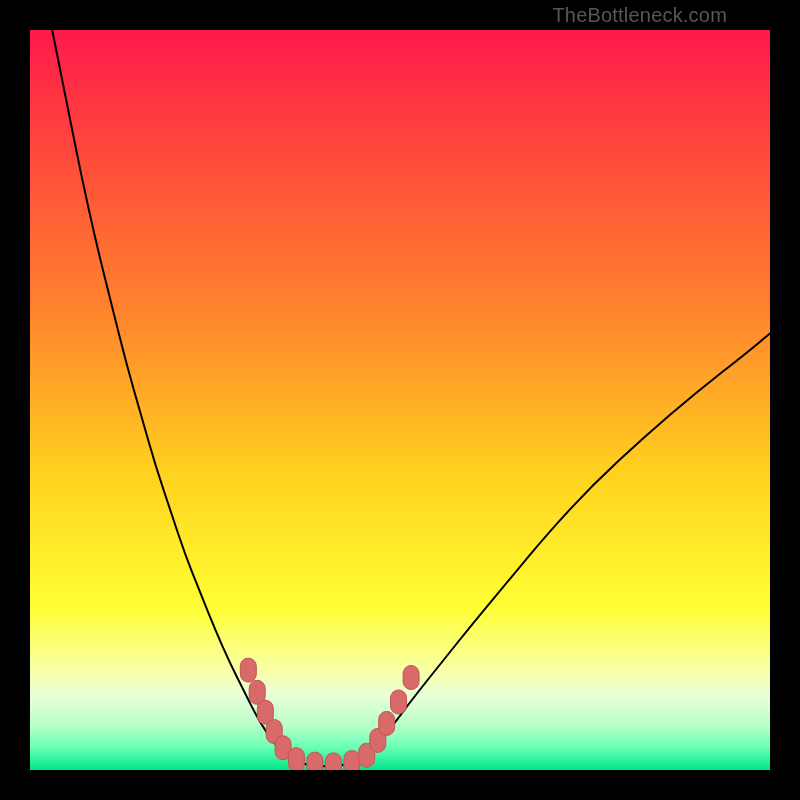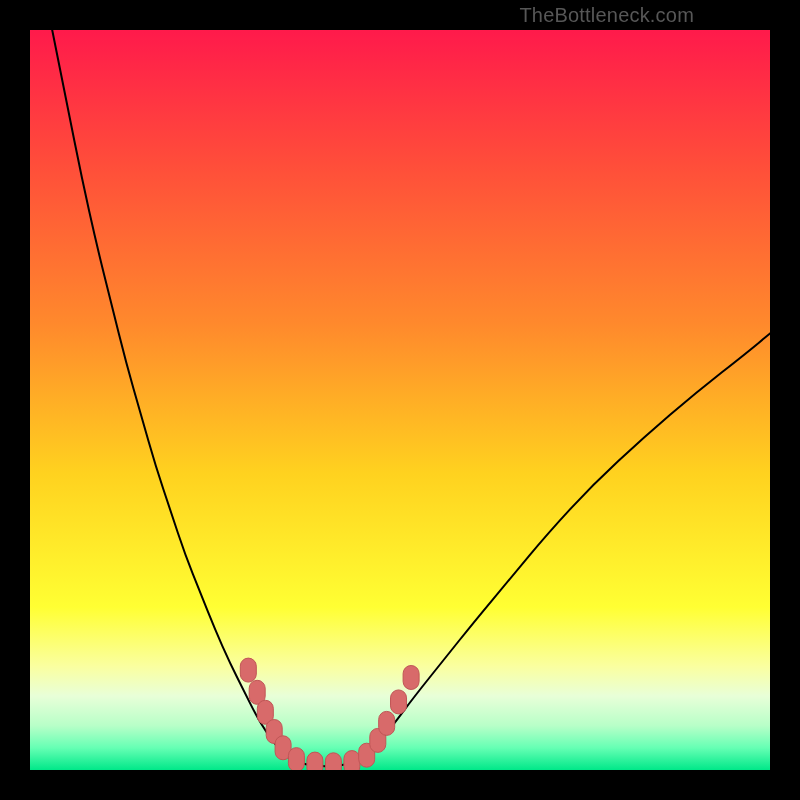--- a/index.html
+++ b/index.html
@@ -9,20 +9,21 @@
     height: 800px;
     background: #000;
     font-family: Arial, Helvetica, sans-serif;
     overflow: hidden;
   }
   .frame {
     position: relative;
     width: 704px;
     height: 800px;
     background: #000;
+    padding-left: 33px;
   }
   .watermark {
     position: absolute;
     top: 4px;
     right: 10px;
     color: #575757;
     font-size: 20px;
     font-weight: 500;
     letter-spacing: 0.2px;
     z-index: 10;

